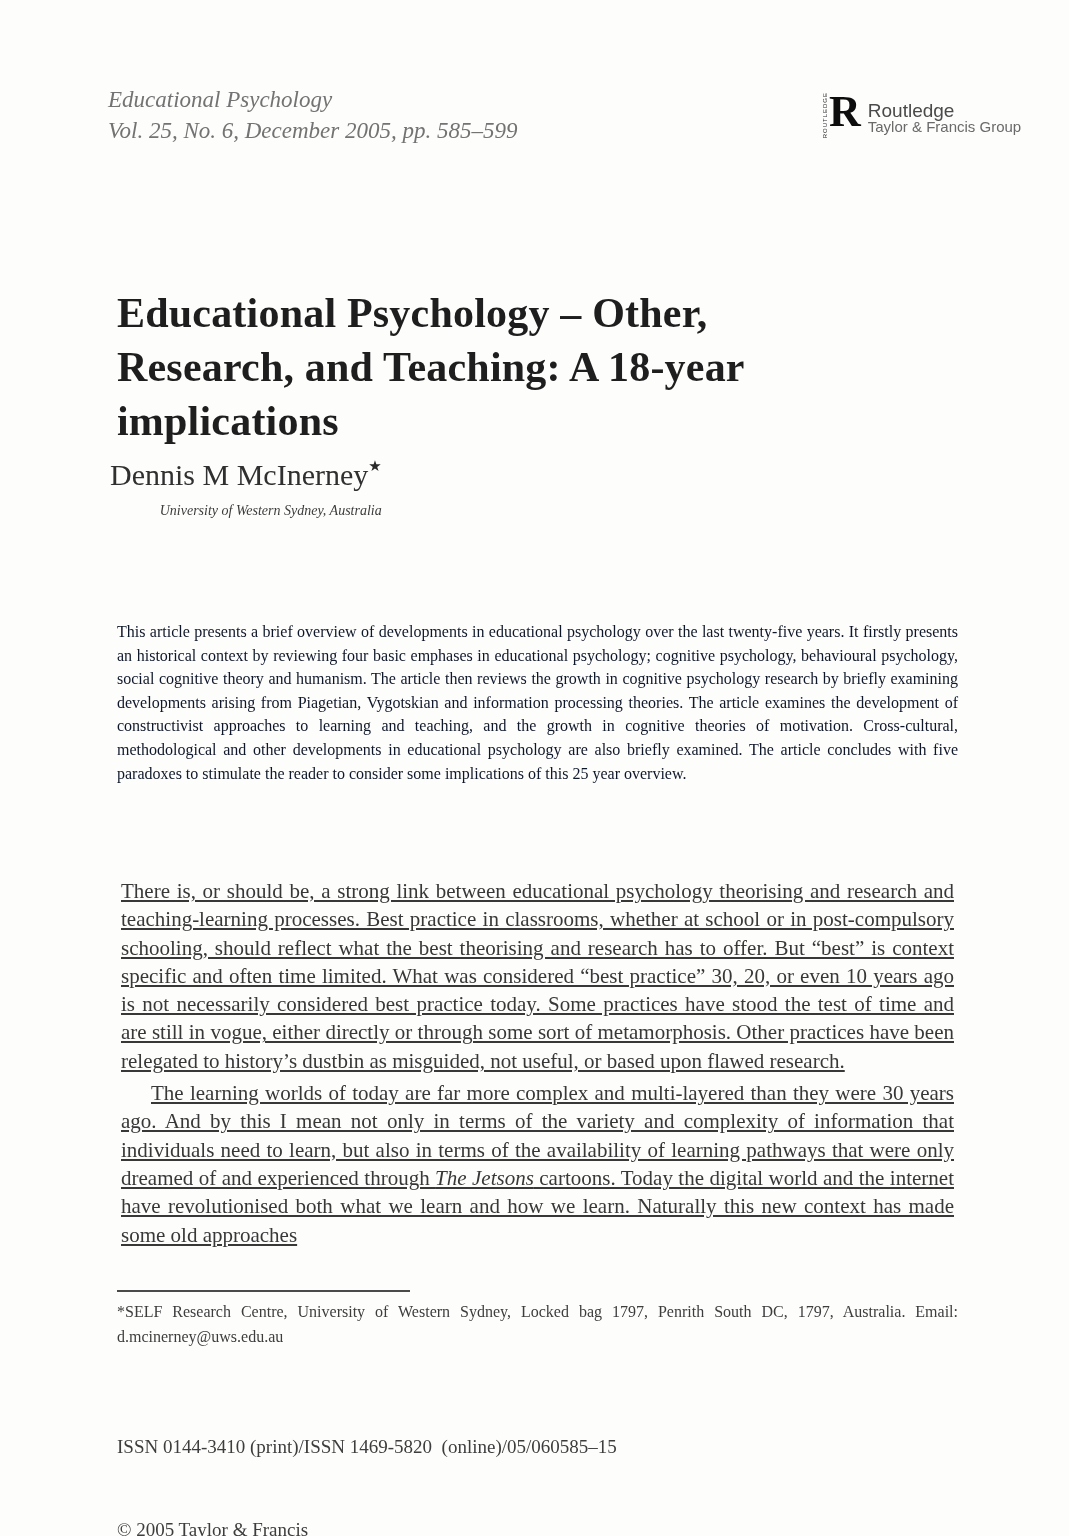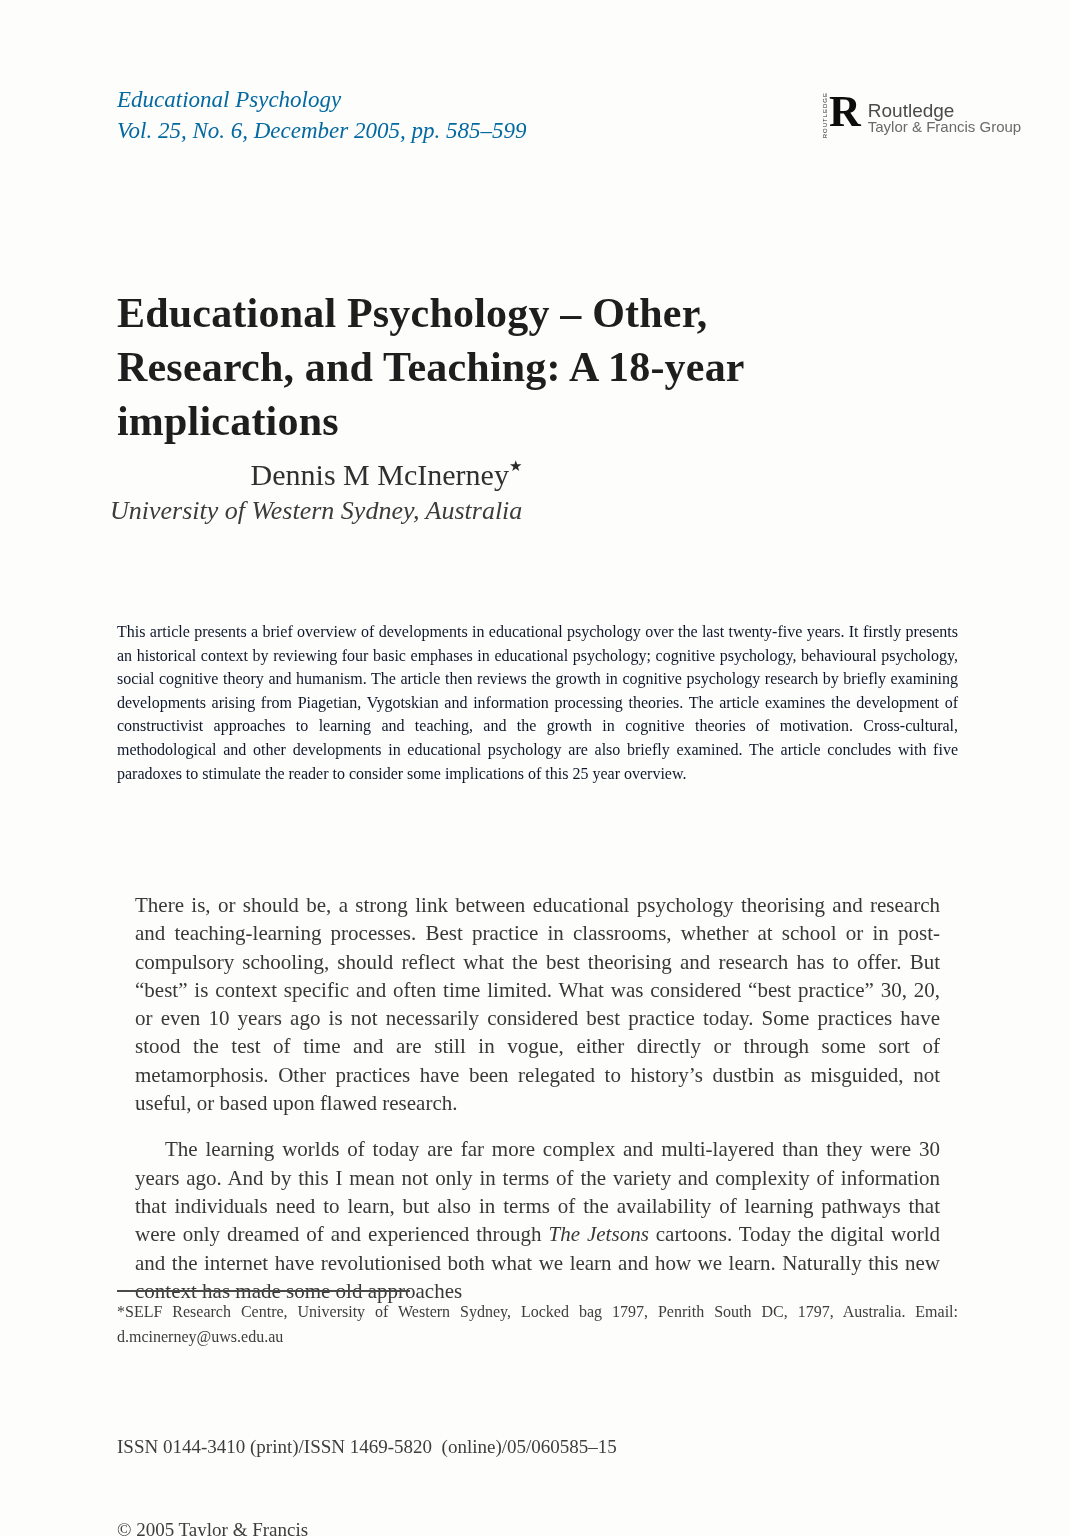--- a/index.html
+++ b/index.html
@@ -12,24 +12,24 @@
   .page {
     position: relative;
     width: 1069px; height: 1536px;
     background: #fdfdfc;
     overflow: hidden;
     color: #3a3a3a;
   }
 
   
   .masthead {
-    position: absolute; top: 84px; left: 117px;
+    position: absolute; top: 84px; left: 108px;
     font-style: italic;
     font-size: 23px; line-height: 31px;
-    color: #0369a1;
+    color: #737373;
   }
 
   
   .logo {
     position: absolute; top: 92px; left: 822px;
     display: flex; align-items: center;
   }
   .logo-mark { display: flex; align-items: stretch; }
   .logo-vertical-text {
     writing-mode: vertical-rl;
@@ -72,41 +72,41 @@
     font-size: 30px; line-height: 36px;
     color: #303030;
   }
   .author-marker {
     font-size: 15px;
     vertical-align: 14px;
     color: #2a2a2a;
   }
   .affiliation {
     font-style: italic;
-    font-size: 26px; line-height: 28px;
+    font-size: 14px; line-height: 28px;
     margin-top: 4px;
     color: #3c3c3c;
   }
 
   
   .abstract {
     position: absolute; top: 620px; left: 117px; width: 841px;
     font-size: 16px; line-height: 23.6px;
     text-align: justify;
     color: #0f172a;
   }
 
   
   .body-text {
     position: absolute; top: 873px; left: 117px; width: 841px;
     font-size: 21px; line-height: 28.3px;
     text-align: justify;
     color: #383838;
   }
-  .body-text p { margin: 18px; }
+  .body-text p { margin: 4px; text-decoration: underline; }
   .body-text p.indented { text-indent: 30px; }
   .italic { font-style: italic; }
 
   
   .footnote {
     position: absolute; top: 1290px; left: 117px; width: 841px;
     font-size: 16px; line-height: 25px;
     text-align: justify;
     color: #3d3d3d;
   }

